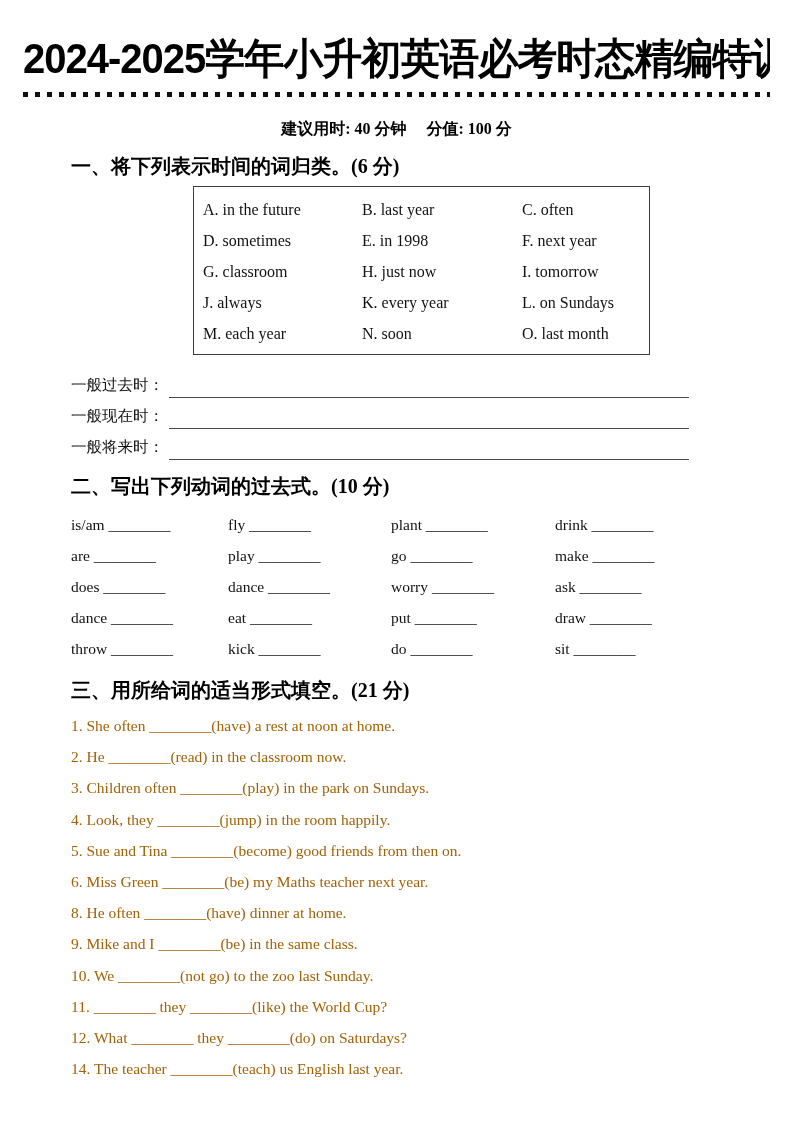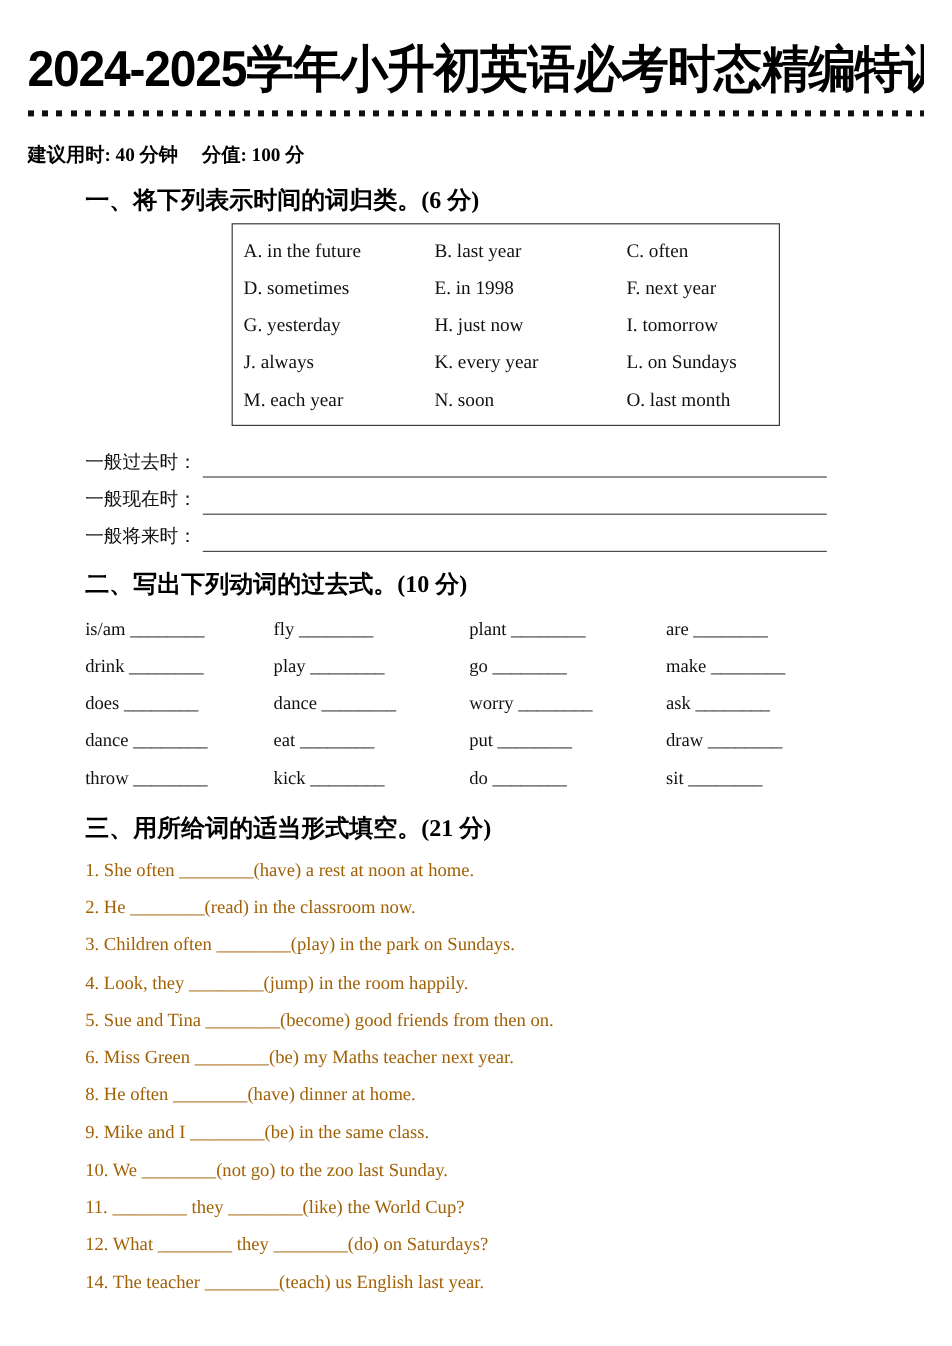--- a/index.html
+++ b/index.html
@@ -28,20 +28,21 @@
   }
   .dotted-sep {
     margin-top: 10px;
     width: 100%;
     height: 5px;
     background: repeating-linear-gradient(90deg, #101010 0 5px, transparent 5px 12px);
   }
   .meta-line {
     margin-top: 22px;
     display: flex;
+    justify-content: center;
     gap: 20px;
     font-weight: 700;
     font-size: 16px;
     color: #000;
   }
   .section-heading {
     margin: 13px 0 0 48px;
     font-weight: 700;
     font-size: 20px;
     color: #000;
@@ -107,21 +108,21 @@
 
   <div class="section-heading">一、将下列表示时间的词归类。(6 分)</div>
 
   <div class="word-bank">
     <span>A. in the future</span>
     <span>B. last year</span>
     <span>C. often</span>
     <span>D. sometimes</span>
     <span>E. in 1998</span>
     <span>F. next year</span>
-    <span>G. yesterday</span>
+    <span>G. classroom</span>
     <span>H. just now</span>
     <span>I. tomorrow</span>
     <span>J. always</span>
     <span>K. every year</span>
     <span>L. on Sundays</span>
     <span>M. each year</span>
     <span>N. soon</span>
     <span>O. last month</span>
   </div>
 
@@ -139,22 +140,22 @@
       <span class="tense-underline"></span>
     </div>
   </div>
 
   <div class="section-heading">二、写出下列动词的过去式。(10 分)</div>
 
   <div class="verb-grid">
     <span>is/am ________</span>
     <span>fly ________</span>
     <span>plant ________</span>
+    <span>drink ________</span>
     <span>are ________</span>
-    <span>drink ________</span>
     <span>play ________</span>
     <span>go ________</span>
     <span>make ________</span>
     <span>does ________</span>
     <span>dance ________</span>
     <span>worry ________</span>
     <span>ask ________</span>
     <span>dance ________</span>
     <span>eat ________</span>
     <span>put ________</span>

